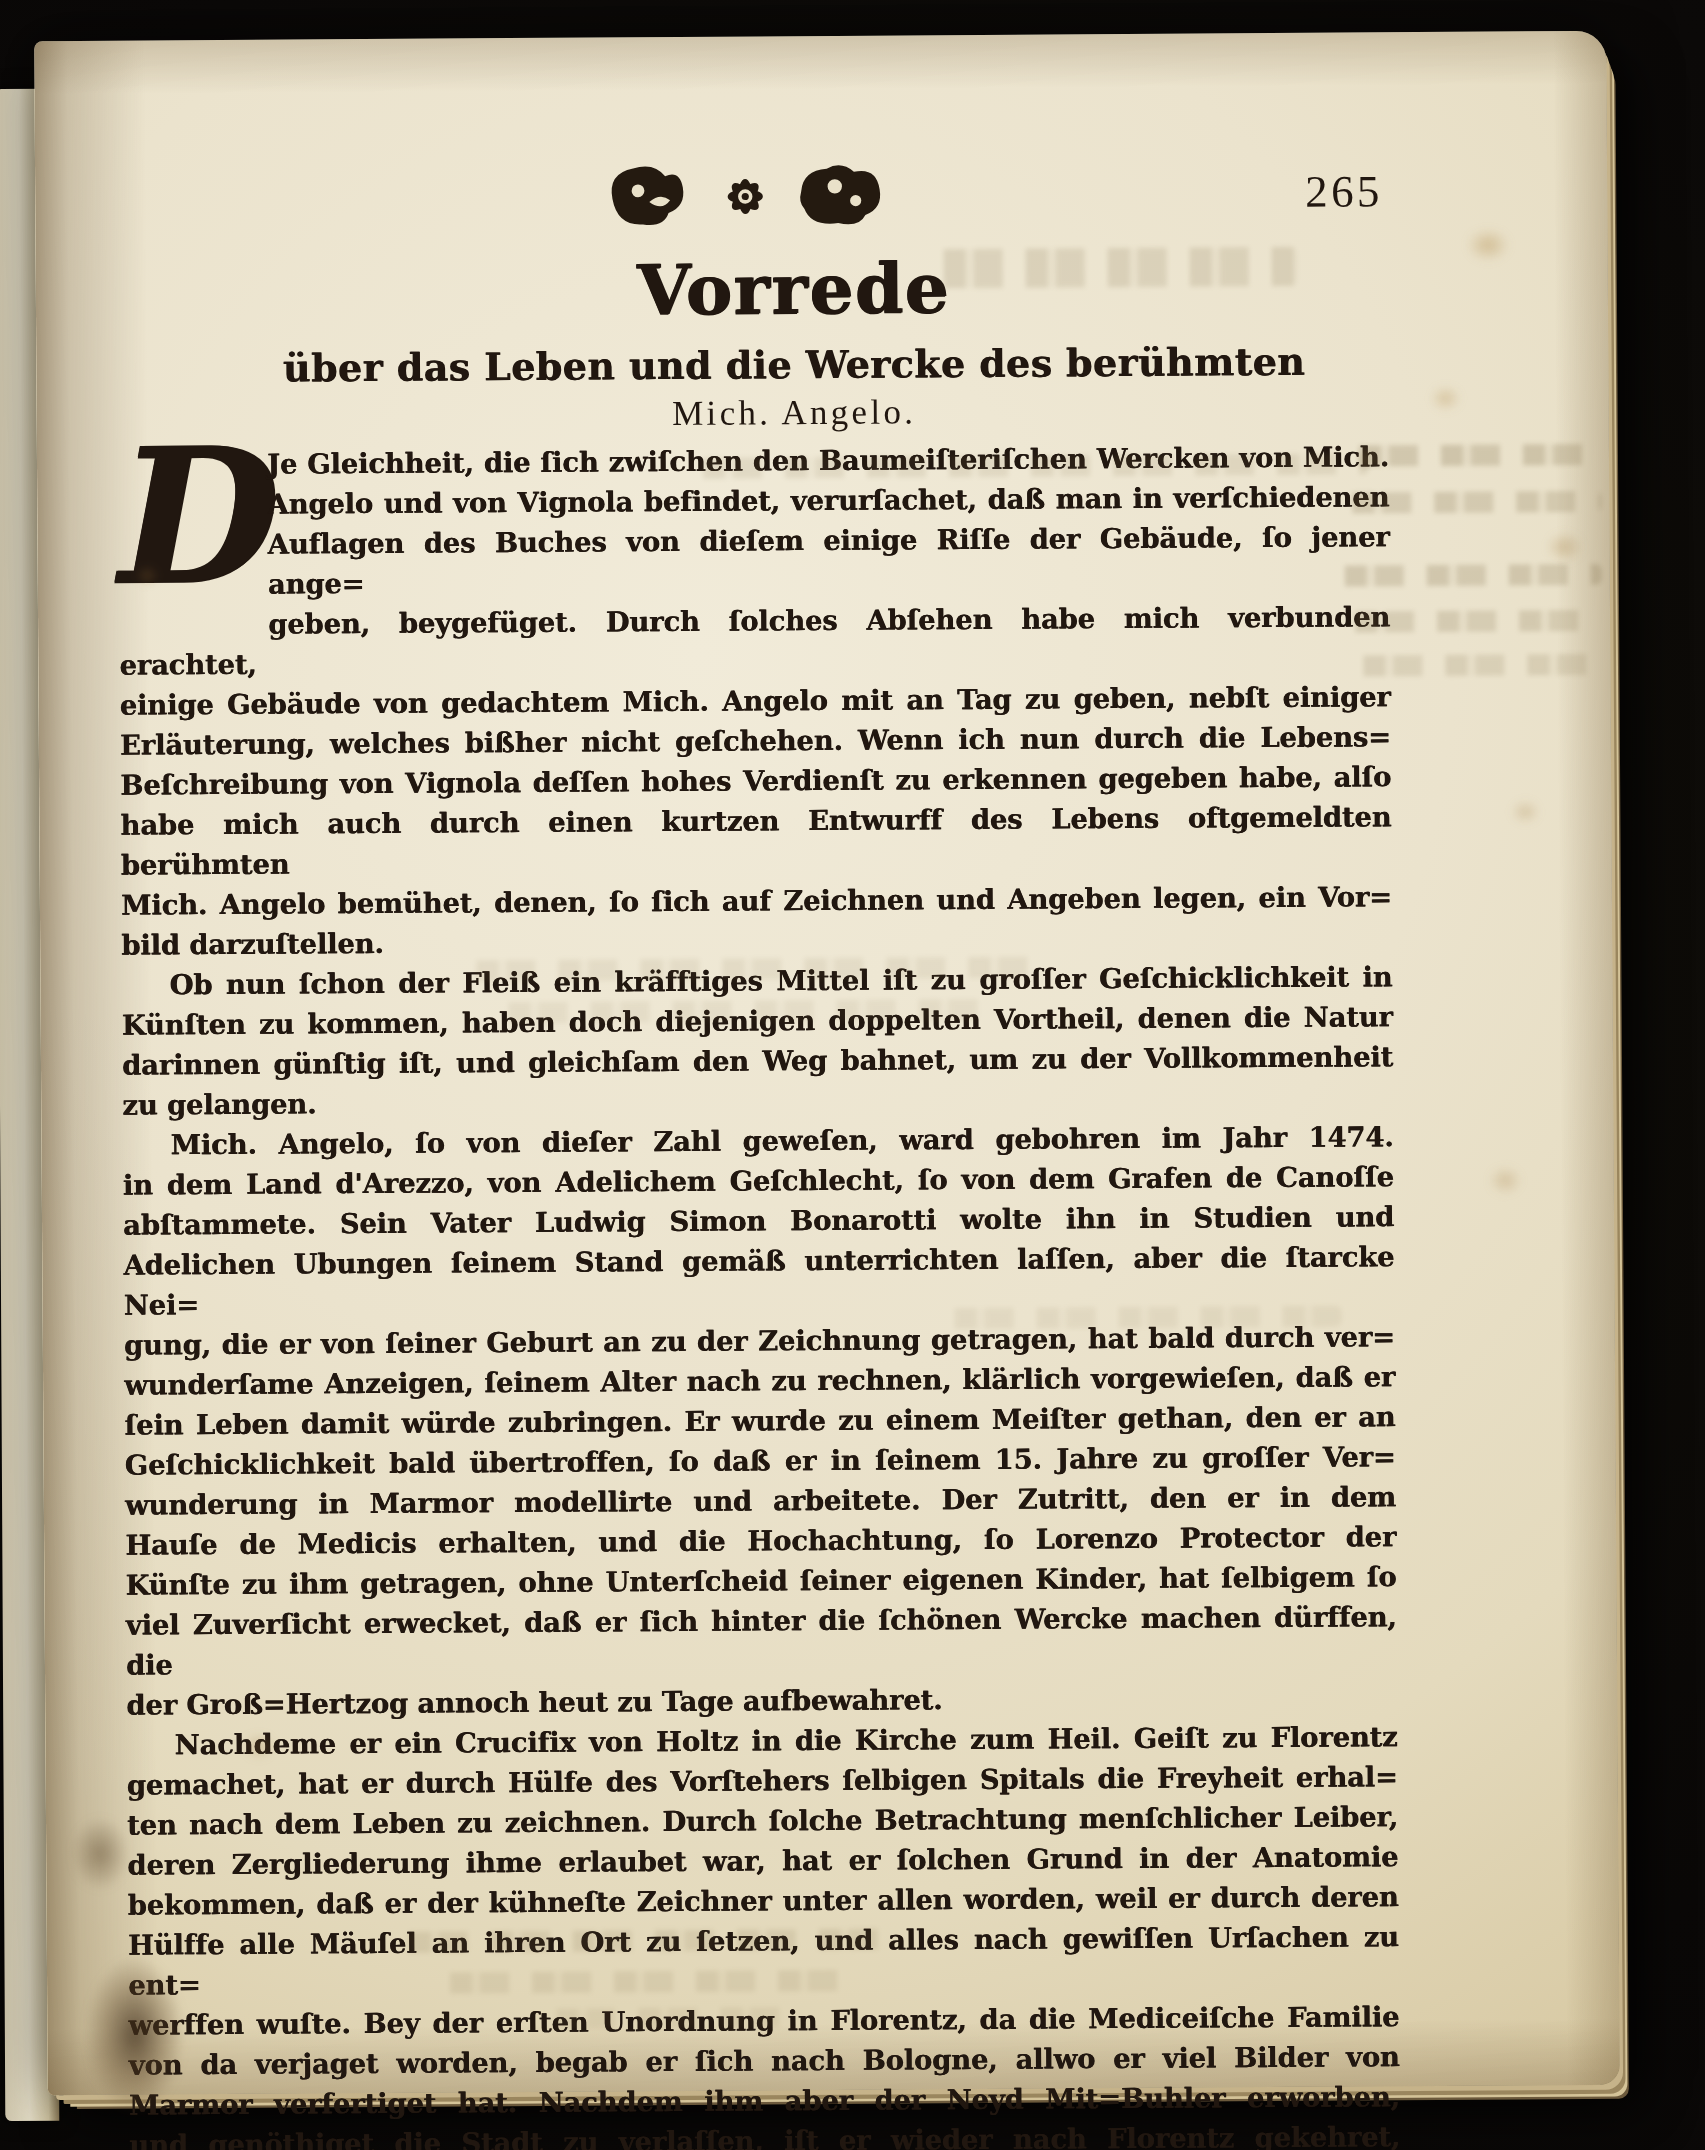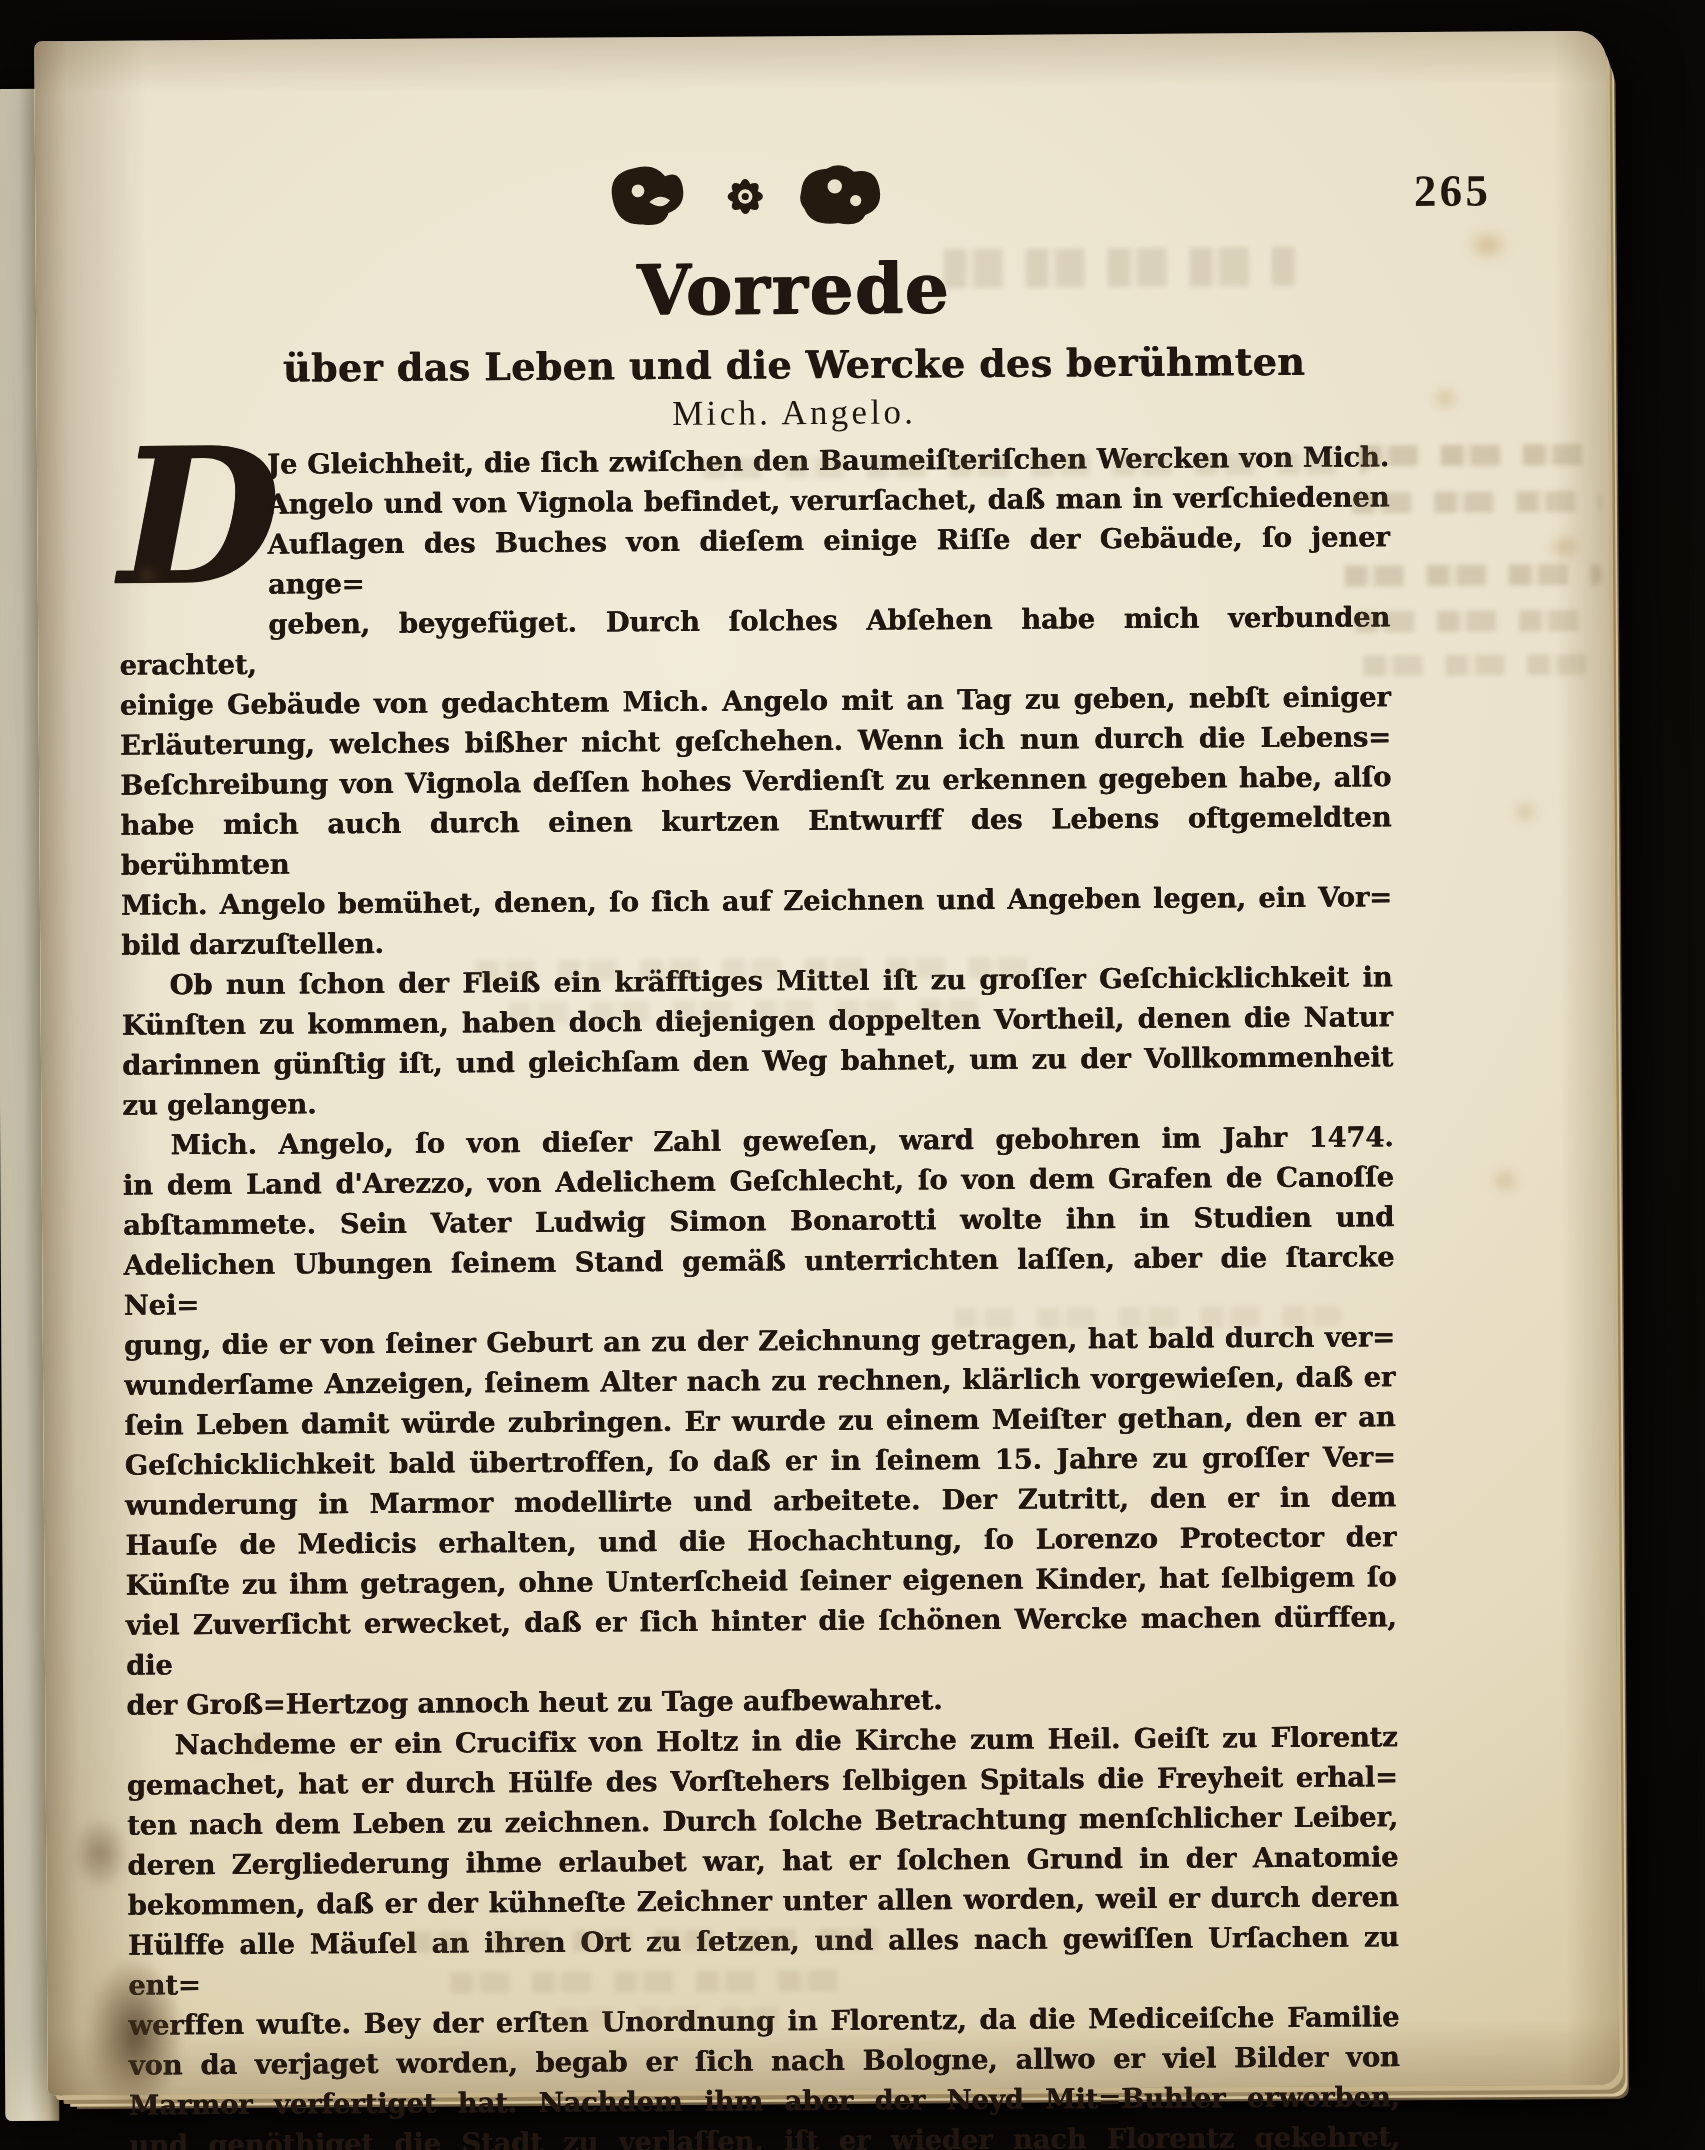--- a/index.html
+++ b/index.html
@@ -38,23 +38,23 @@
       linear-gradient(90deg, rgba(94,72,40,.50) 0px, rgba(94,72,40,.22) 33px, rgba(94,72,40,0) 111px),
       linear-gradient(270deg, rgba(118,94,54,.30) 0px, rgba(118,94,54,0) 53px),
       linear-gradient(0deg, rgba(110,85,48,.28) 0px, rgba(110,85,48,0) 66px),
       linear-gradient(180deg, rgba(110,85,48,.22) 0px, rgba(110,85,48,0) 53px);
   }
   .content{position:absolute;inset:0;color:#211710;}
 
   
   .ornament{position:absolute;left:566px;top:122px;width:288px;height:76px;}
   .page-number{
-    position:absolute;left:1308px;top:133px;width:148px;
-    font-family:"Liberation Serif",serif;font-weight:700;
-    font-size:45px;letter-spacing:3.3px;text-align:right;
+    position:absolute;left:1270px;top:133px;width:148px;
+    font-family:"Liberation Serif",serif;font-weight:400;
+    font-size:45px;letter-spacing:3.3px;text-align:left;
   }
   .title{
     position:absolute;left:81px;top:212px;width:1353px;text-align:center;
     font-size:69px;font-weight:700;letter-spacing:1.6px;
     text-shadow:1.2px 0 0 currentColor, 0 0.8px 0 currentColor;
   }
   .subtitle{
     position:absolute;left:81px;top:306px;width:1353px;text-align:center;
     font-size:38px;font-weight:700;letter-spacing:0.4px;
     text-shadow:0.7px 0 0 currentColor;

